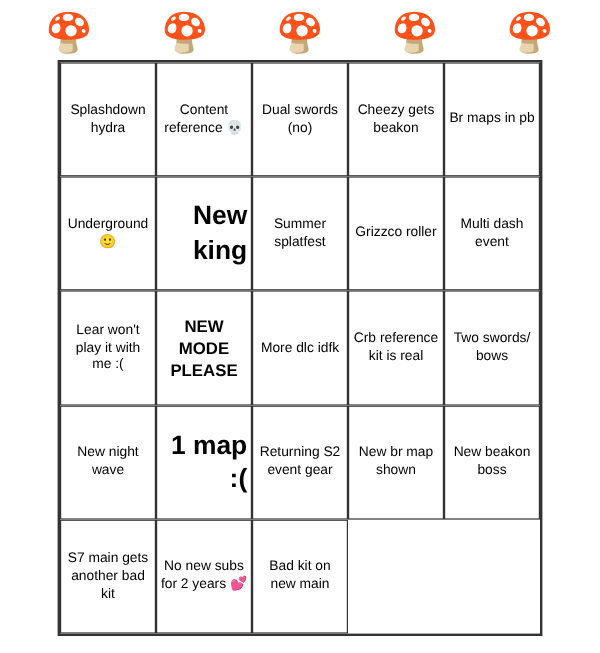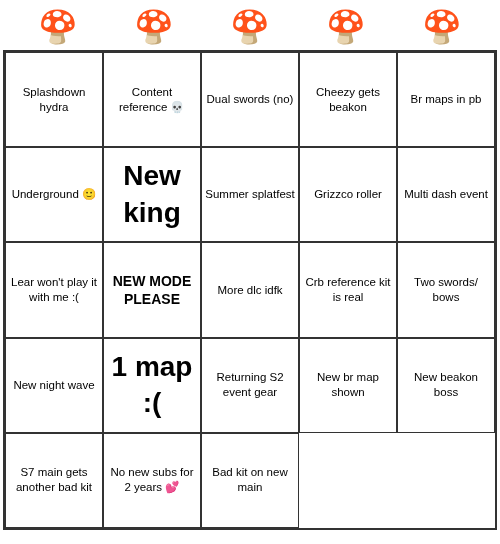--- a/index.html
+++ b/index.html
@@ -22,41 +22,42 @@
     }
 
     .mushroom {
       font-size: 32px;
     }
 
     .bingo-grid {
       display: grid;
       grid-template-columns: repeat(5, 1fr);
       grid-template-rows: repeat(5, 1fr);
-      width: 494px;
+      width: 404px;
       height: 480px;
       border: 2px solid #333;
     }
 
     .cell {
       border: 1.5px solid #333;
       display: flex;
       align-items: center;
       justify-content: center;
       text-align: center;
       padding: 3px;
       font-size: 11.5px;
       line-height: 1.3;
       background: #fff;
       position: relative;
     }
 
     .cell.large-text {
-      font-size: 28px;
+      font-size: 22px;
       font-weight: bold;
+      text-align: right;
     }
 
     .cell.medium-text {
       font-size: 14px;
       font-weight: bold;
       align-items: center;
     }
 
     .cell span {
       display: block;

